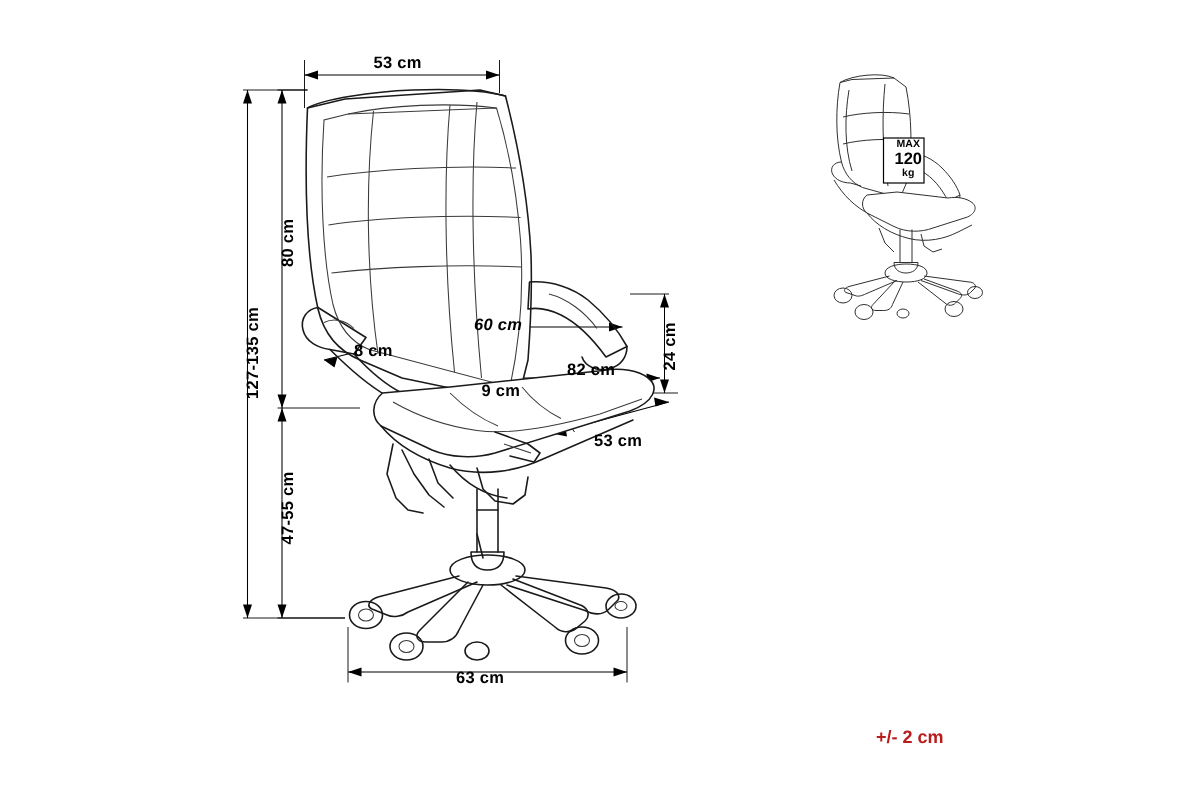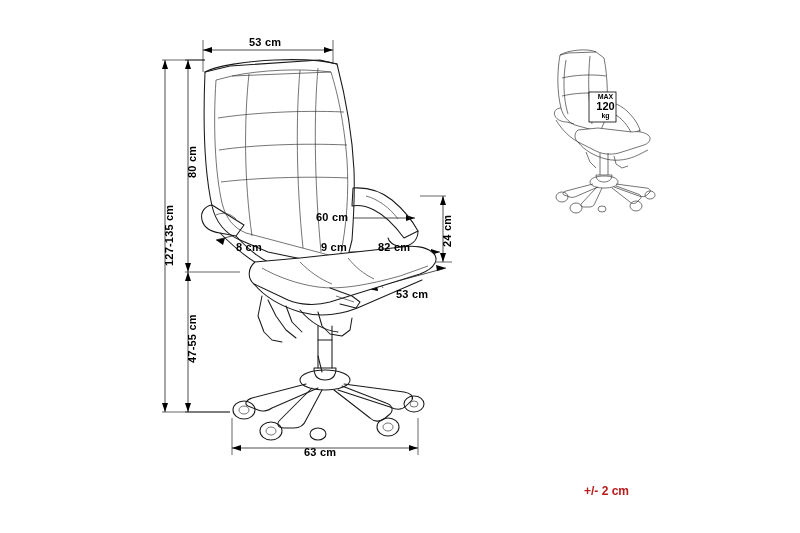--- a/index.html
+++ b/index.html
@@ -254,29 +254,29 @@
   </svg>
 
   <div class="dim-label" style="left:249px; top:36px;">53 cm</div>
 
   <div class="dim-label vert" style="left:186px; top:178px;">80 cm</div>
 
   <div class="dim-label vert" style="left:163px; top:266px;">127-135 cm</div>
 
   <div class="dim-label vert" style="left:186px; top:363px;">47-55 cm</div>
 
-  <div class="dim-label" style="left:316px; top:211px;">60 cm</div>
-
-  <div class="dim-label" style="left:236px; top:228px;margin-top:13px;">8 cm</div>
+  <div class="dim-label" style="left:316px; top:211px;font-style:italic;">60 cm</div>
+
+  <div class="dim-label" style="left:236px; top:228px;">8 cm</div>
 
   <div class="dim-label vert" style="left:441px; top:247px;">24 cm</div>
 
   <div class="dim-label" style="left:378px; top:241px;">82 cm</div>
 
-  <div class="dim-label" style="left:321px; top:241px;">9 cm</div>
+  <div class="dim-label" style="left:321px; top:255px;">9 cm</div>
 
   <div class="dim-label" style="left:396px; top:288px;">53 cm</div>
 
   <div class="dim-label" style="left:304px; top:446px;">63 cm</div>
 
   <div class="badge" style="left:590px; top:93px;">
     <div>MAX</div>
     <div class="big">120</div>
     <div>kg</div>
   </div>

